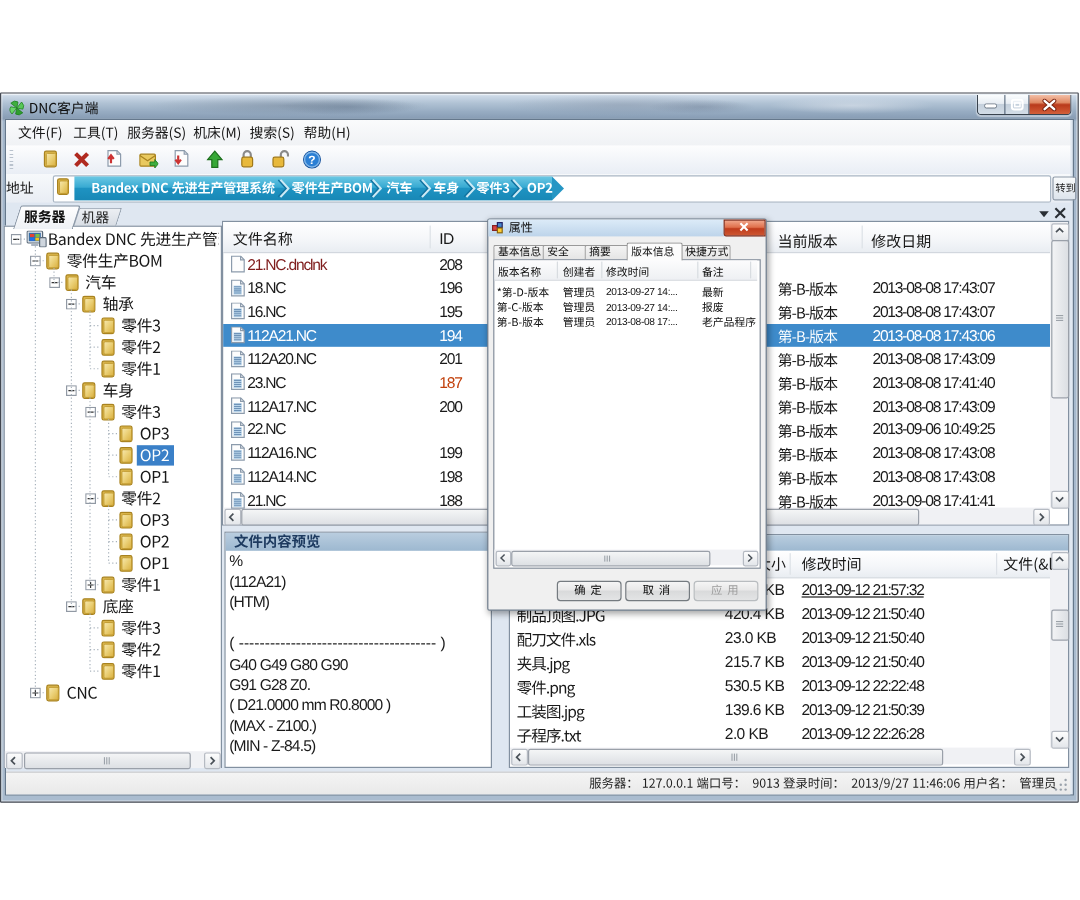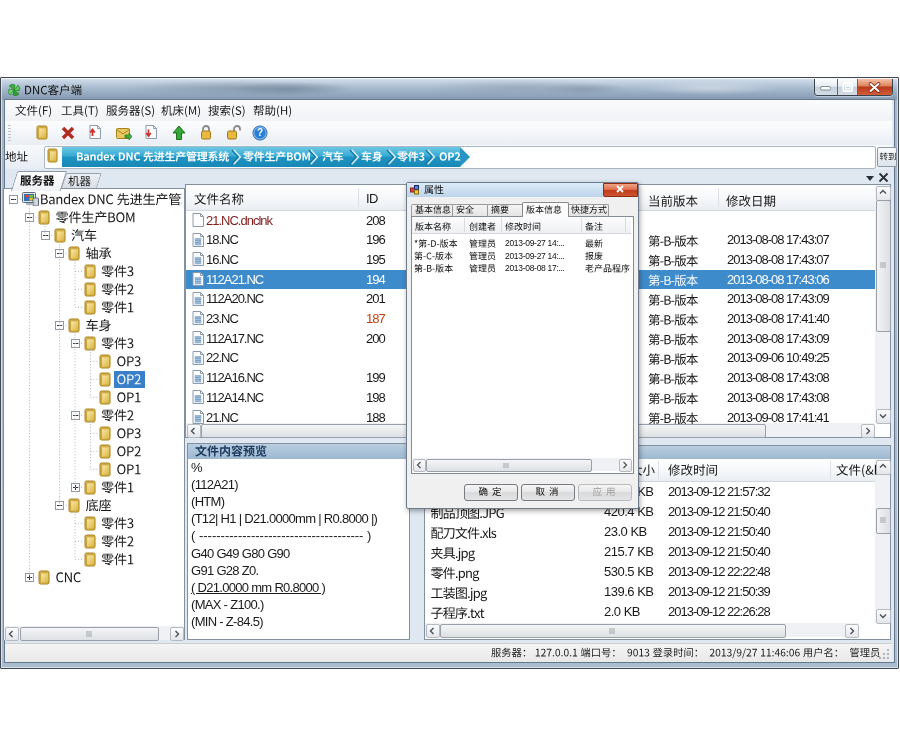--- a/index.html
+++ b/index.html
@@ -438,29 +438,28 @@
     <div style="position:absolute;left:727.0px;top:370.2px;font:normal 13px 'Liberation Sans',sans-serif;color:#1a1a1a;letter-spacing:-1px;white-space:pre;z-index:4;line-height:15px;">2013-08-08 17:43:08</div>
     <div style="position:absolute;left:206.0px;top:389.8px;font:normal 13px 'Liberation Sans',sans-serif;color:#1a1a1a;letter-spacing:-1px;white-space:pre;z-index:4;line-height:15px;">112A14.NC</div>
     <div style="position:absolute;left:366.0px;top:389.8px;font:normal 13px 'Liberation Sans',sans-serif;color:#1a1a1a;letter-spacing:-1px;white-space:pre;z-index:4;line-height:15px;">198</div>
     <div style="position:absolute;left:727.0px;top:389.8px;font:normal 13px 'Liberation Sans',sans-serif;color:#1a1a1a;letter-spacing:-1px;white-space:pre;z-index:4;line-height:15px;">2013-08-08 17:43:08</div>
     <div style="position:absolute;left:206.0px;top:409.6px;font:normal 13px 'Liberation Sans',sans-serif;color:#1a1a1a;letter-spacing:-1px;white-space:pre;z-index:4;line-height:15px;">21.NC</div>
     <div style="position:absolute;left:366.0px;top:409.6px;font:normal 13px 'Liberation Sans',sans-serif;color:#1a1a1a;letter-spacing:-1px;white-space:pre;z-index:4;line-height:15px;">188</div>
     <div style="position:absolute;left:727.0px;top:409.6px;font:normal 13px 'Liberation Sans',sans-serif;color:#1a1a1a;letter-spacing:-1px;white-space:pre;z-index:4;line-height:15px;">2013-09-08 17:41:41</div>
     <div style="position:absolute;left:191.0px;top:460.0px;font:normal 13px 'Liberation Sans',sans-serif;color:#1a1a1a;letter-spacing:-0.7px;white-space:pre;z-index:4;line-height:15px;">%</div>
     <div style="position:absolute;left:191.0px;top:477.1px;font:normal 13px 'Liberation Sans',sans-serif;color:#1a1a1a;letter-spacing:-0.7px;white-space:pre;z-index:4;line-height:15px;">(112A21)</div>
     <div style="position:absolute;left:191.0px;top:494.2px;font:normal 13px 'Liberation Sans',sans-serif;color:#1a1a1a;letter-spacing:-0.7px;white-space:pre;z-index:4;line-height:15px;">(HTM)</div>
-    <div style="position:absolute;left:191.0px;top:511.3px;font:normal 13px 'Liberation Sans',sans-serif;color:#1a1a1a;letter-spacing:-0.7px;white-space:pre;z-index:4;line-height:15px;">(T12| H1 | D21.0000mm | R0.8000 |)</div>
     <div style="position:absolute;left:191.0px;top:528.4px;font:normal 13px 'Liberation Sans',sans-serif;color:#1a1a1a;white-space:pre;z-index:4;line-height:15px;">( -------------------------------------- )</div>
     <div style="position:absolute;left:191.0px;top:545.5px;font:normal 13px 'Liberation Sans',sans-serif;color:#1a1a1a;letter-spacing:-0.7px;white-space:pre;z-index:4;line-height:15px;">G40 G49 G80 G90</div>
     <div style="position:absolute;left:191.0px;top:562.6px;font:normal 13px 'Liberation Sans',sans-serif;color:#1a1a1a;letter-spacing:-0.7px;white-space:pre;z-index:4;line-height:15px;">G91 G28 Z0.</div>
-    <div style="position:absolute;left:191.0px;top:579.7px;font:normal 13px 'Liberation Sans',sans-serif;color:#1a1a1a;letter-spacing:-0.7px;white-space:pre;z-index:4;line-height:15px;text-decoration:underline;">( D21.0000 mm R0.8000 )</div>
+    <div style="position:absolute;left:191.0px;top:579.7px;font:normal 13px 'Liberation Sans',sans-serif;color:#1a1a1a;letter-spacing:-0.7px;white-space:pre;z-index:4;line-height:15px;">( D21.0000 mm R0.8000 )</div>
     <div style="position:absolute;left:191.0px;top:596.8px;font:normal 13px 'Liberation Sans',sans-serif;color:#1a1a1a;letter-spacing:-0.7px;white-space:pre;z-index:4;line-height:15px;">(MAX - Z100.)</div>
     <div style="position:absolute;left:191.0px;top:613.9px;font:normal 13px 'Liberation Sans',sans-serif;color:#1a1a1a;letter-spacing:-0.7px;white-space:pre;z-index:4;line-height:15px;">(MIN - Z-84.5)</div>
     <div style="position:absolute;left:604.0px;top:484.2px;font:normal 13px 'Liberation Sans',sans-serif;color:#1a1a1a;letter-spacing:-0.5px;white-space:pre;z-index:4;line-height:15px;">322.5 KB</div>
-    <div style="position:absolute;left:668.0px;top:484.2px;font:normal 13px 'Liberation Sans',sans-serif;color:#1a1a1a;letter-spacing:-1px;white-space:pre;z-index:4;line-height:15px;">2013-09-12 21:57:32</div>
+    <div style="position:absolute;left:668.0px;top:484.2px;font:normal 13px 'Liberation Sans',sans-serif;color:#1a1a1a;letter-spacing:-1px;white-space:pre;z-index:4;line-height:15px;text-decoration:underline;">2013-09-12 21:57:32</div>
     <div style="position:absolute;left:604.0px;top:504.2px;font:normal 13px 'Liberation Sans',sans-serif;color:#1a1a1a;letter-spacing:-0.5px;white-space:pre;z-index:4;line-height:15px;">420.4 KB</div>
     <div style="position:absolute;left:668.0px;top:504.2px;font:normal 13px 'Liberation Sans',sans-serif;color:#1a1a1a;letter-spacing:-1px;white-space:pre;z-index:4;line-height:15px;">2013-09-12 21:50:40</div>
     <div style="position:absolute;left:604.0px;top:524.2px;font:normal 13px 'Liberation Sans',sans-serif;color:#1a1a1a;letter-spacing:-0.5px;white-space:pre;z-index:4;line-height:15px;">23.0 KB</div>
     <div style="position:absolute;left:668.0px;top:524.2px;font:normal 13px 'Liberation Sans',sans-serif;color:#1a1a1a;letter-spacing:-1px;white-space:pre;z-index:4;line-height:15px;">2013-09-12 21:50:40</div>
     <div style="position:absolute;left:604.0px;top:544.2px;font:normal 13px 'Liberation Sans',sans-serif;color:#1a1a1a;letter-spacing:-0.5px;white-space:pre;z-index:4;line-height:15px;">215.7 KB</div>
     <div style="position:absolute;left:668.0px;top:544.2px;font:normal 13px 'Liberation Sans',sans-serif;color:#1a1a1a;letter-spacing:-1px;white-space:pre;z-index:4;line-height:15px;">2013-09-12 21:50:40</div>
     <div style="position:absolute;left:604.0px;top:564.2px;font:normal 13px 'Liberation Sans',sans-serif;color:#1a1a1a;letter-spacing:-0.5px;white-space:pre;z-index:4;line-height:15px;">530.5 KB</div>
     <div style="position:absolute;left:668.0px;top:564.2px;font:normal 13px 'Liberation Sans',sans-serif;color:#1a1a1a;letter-spacing:-1px;white-space:pre;z-index:4;line-height:15px;">2013-09-12 22:22:48</div>
     <div style="position:absolute;left:604.0px;top:584.2px;font:normal 13px 'Liberation Sans',sans-serif;color:#1a1a1a;letter-spacing:-0.5px;white-space:pre;z-index:4;line-height:15px;">139.6 KB</div>
     <div style="position:absolute;left:668.0px;top:584.2px;font:normal 13px 'Liberation Sans',sans-serif;color:#1a1a1a;letter-spacing:-1px;white-space:pre;z-index:4;line-height:15px;">2013-09-12 21:50:39</div>

